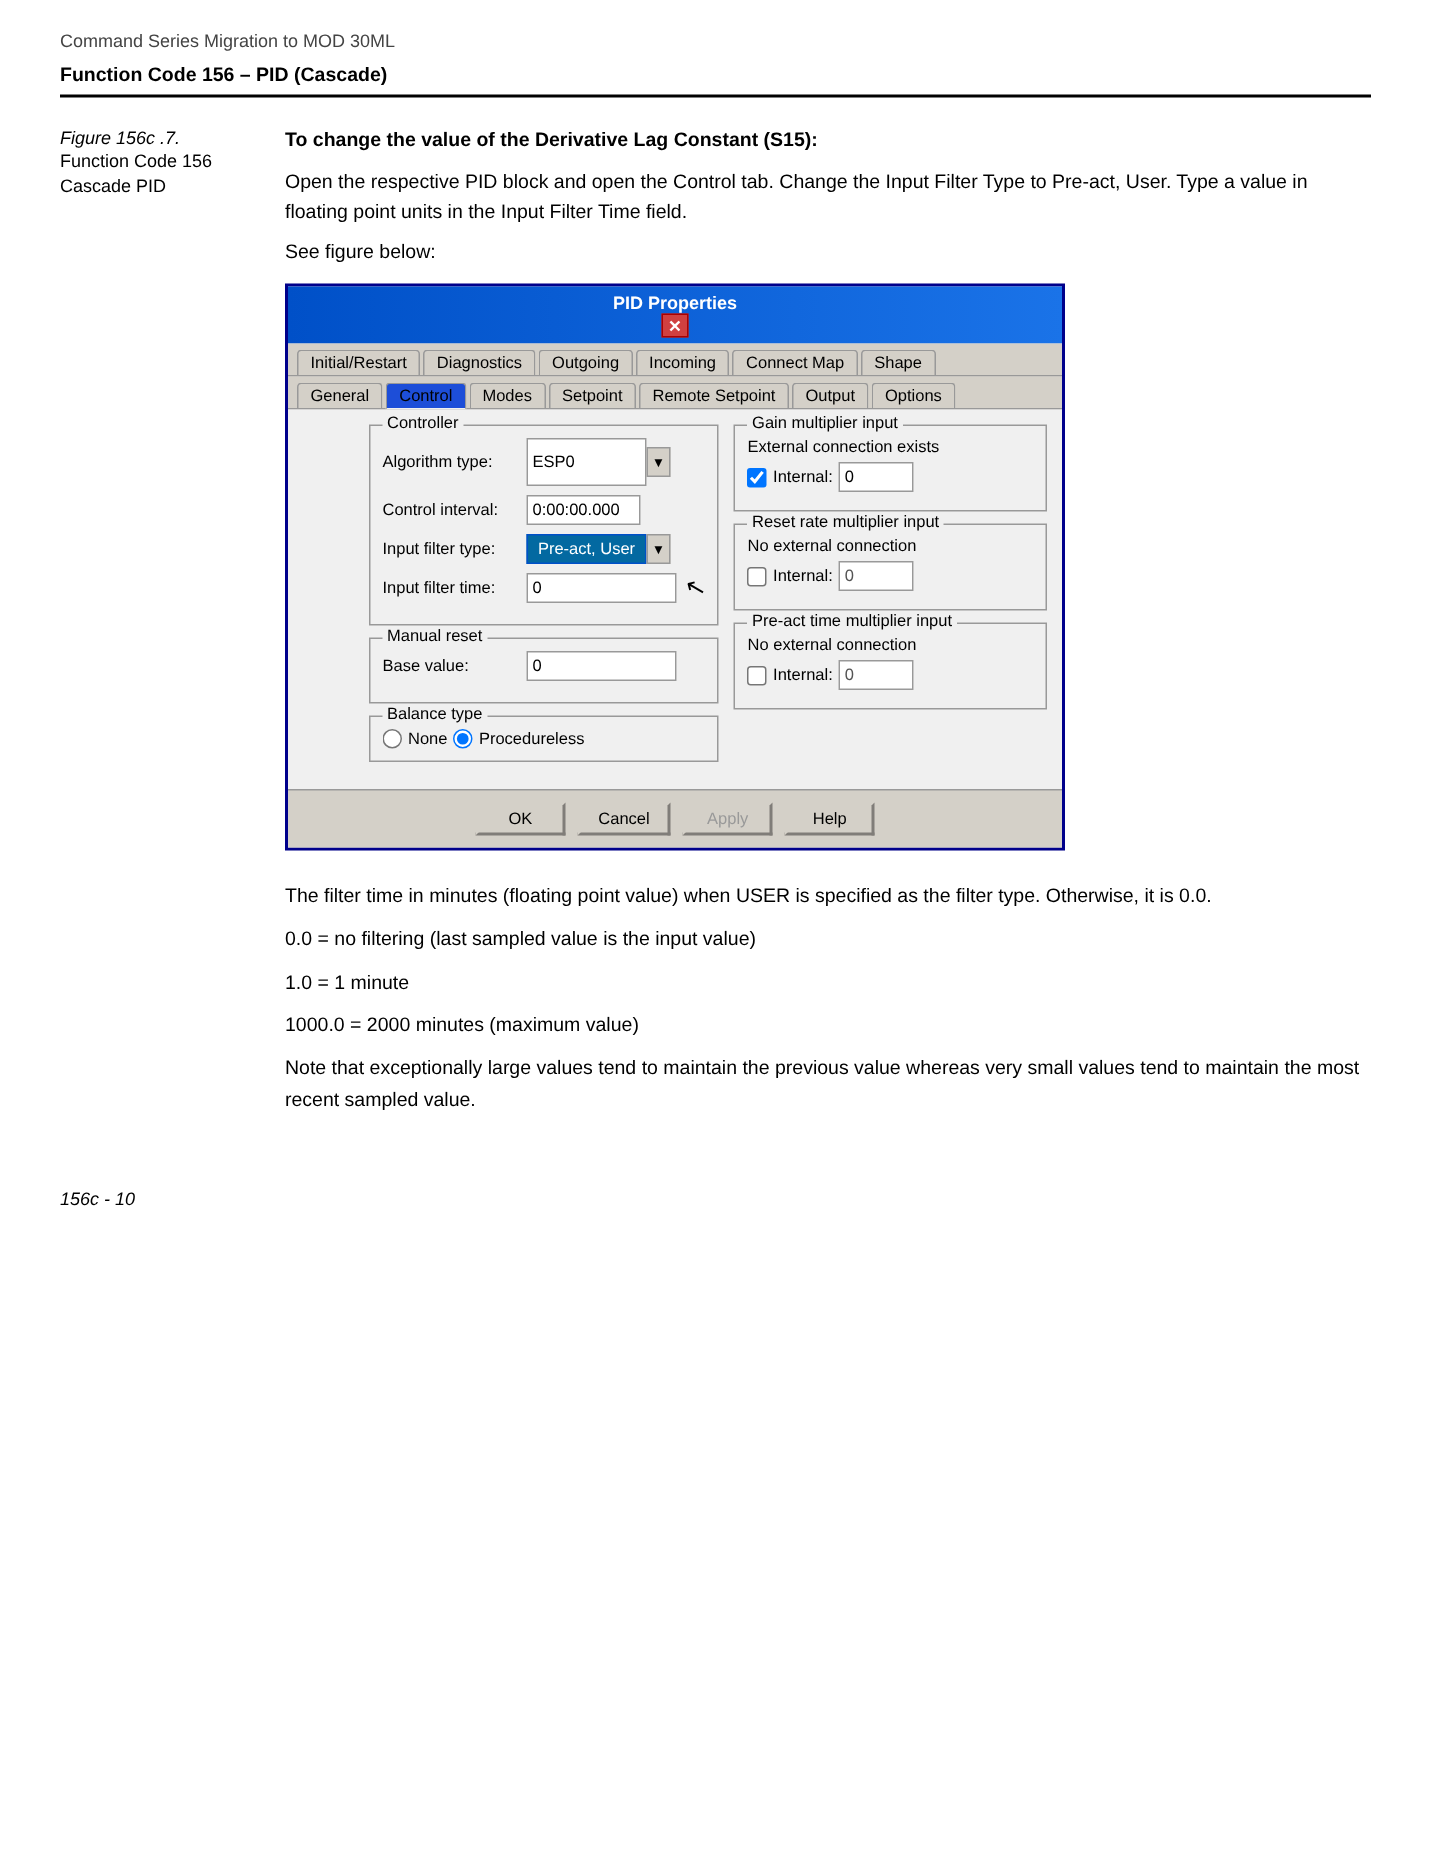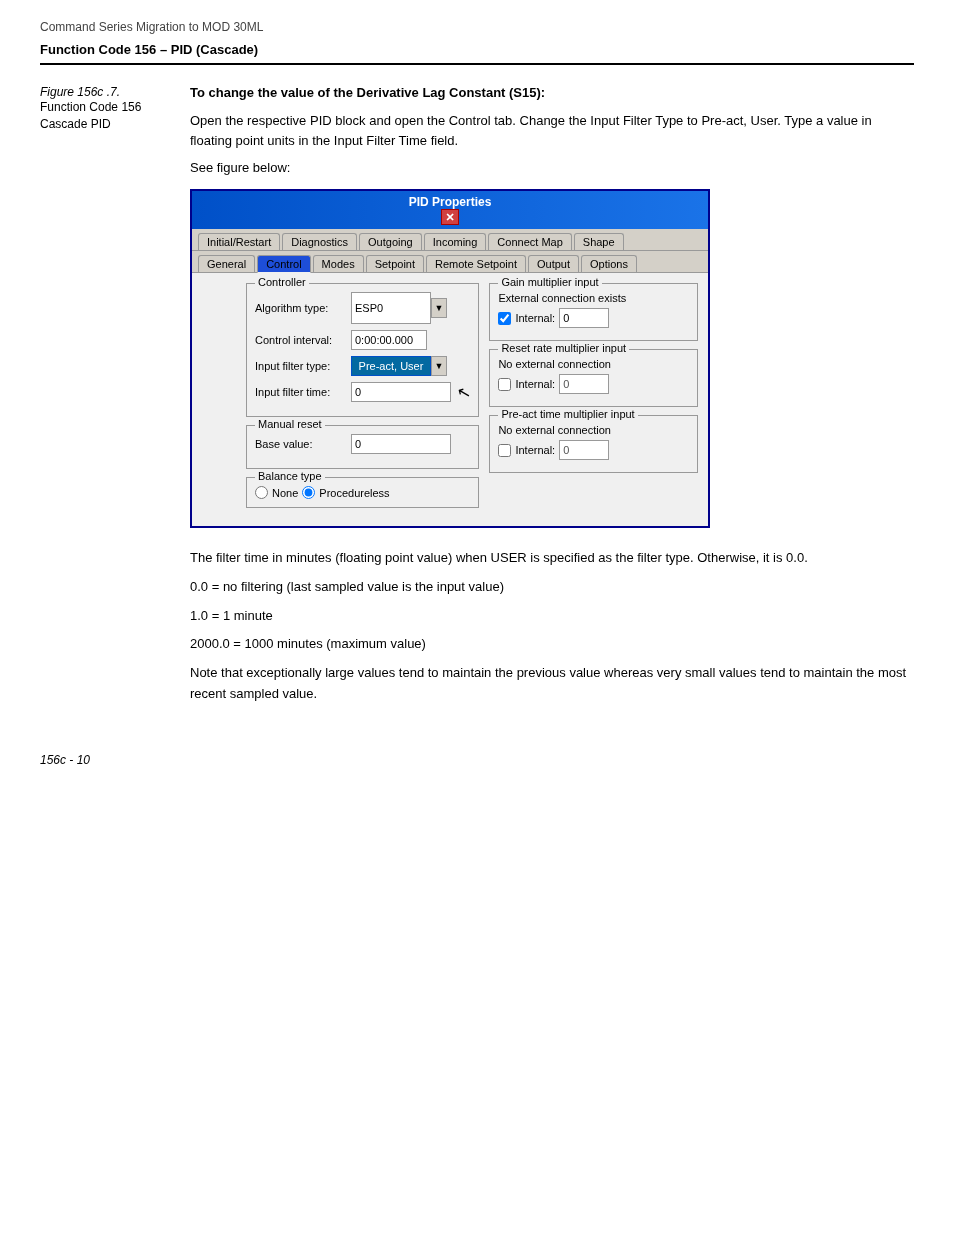--- a/index.html
+++ b/index.html
@@ -416,25 +416,31 @@
             <div style="font-size:11px; margin-bottom:4px;">No external connection</div>
             <div class="checkbox-row">
               <input type="checkbox" style="">
               <span>Internal:</span>
               <input class="form-input" type="text" value="0" style="width: 50px;" disabled="">
             </div>
           </div>
         </div>
       </div>
 
+      <div class="dialog-footer">
+        <button class="dlg-btn">OK</button>
+        <button class="dlg-btn">Cancel</button>
+        <button class="dlg-btn disabled" disabled="">Apply</button>
+        <button class="dlg-btn">Help</button>
+      </div>
     </div>
 
     <div class="bottom-text">
       <p>The filter time in minutes (floating point value) when USER is specified as the filter type. Otherwise, it is 0.0.</p>
       <p>0.0 = no filtering (last sampled value is the input value)</p>
       <p>1.0 = 1 minute</p>
-      <p>2000.0 = 1000 minutes (maximum value)</p>
+      <p>1000.0 = 2000 minutes (maximum value)</p>
       <p>Note that exceptionally large values tend to maintain the previous value whereas very small values tend to maintain the most recent sampled value.</p>
     </div>
   </div>
 </div>
 
 <div class="page-footer">156c - 10</div>
 
 </body></html>

